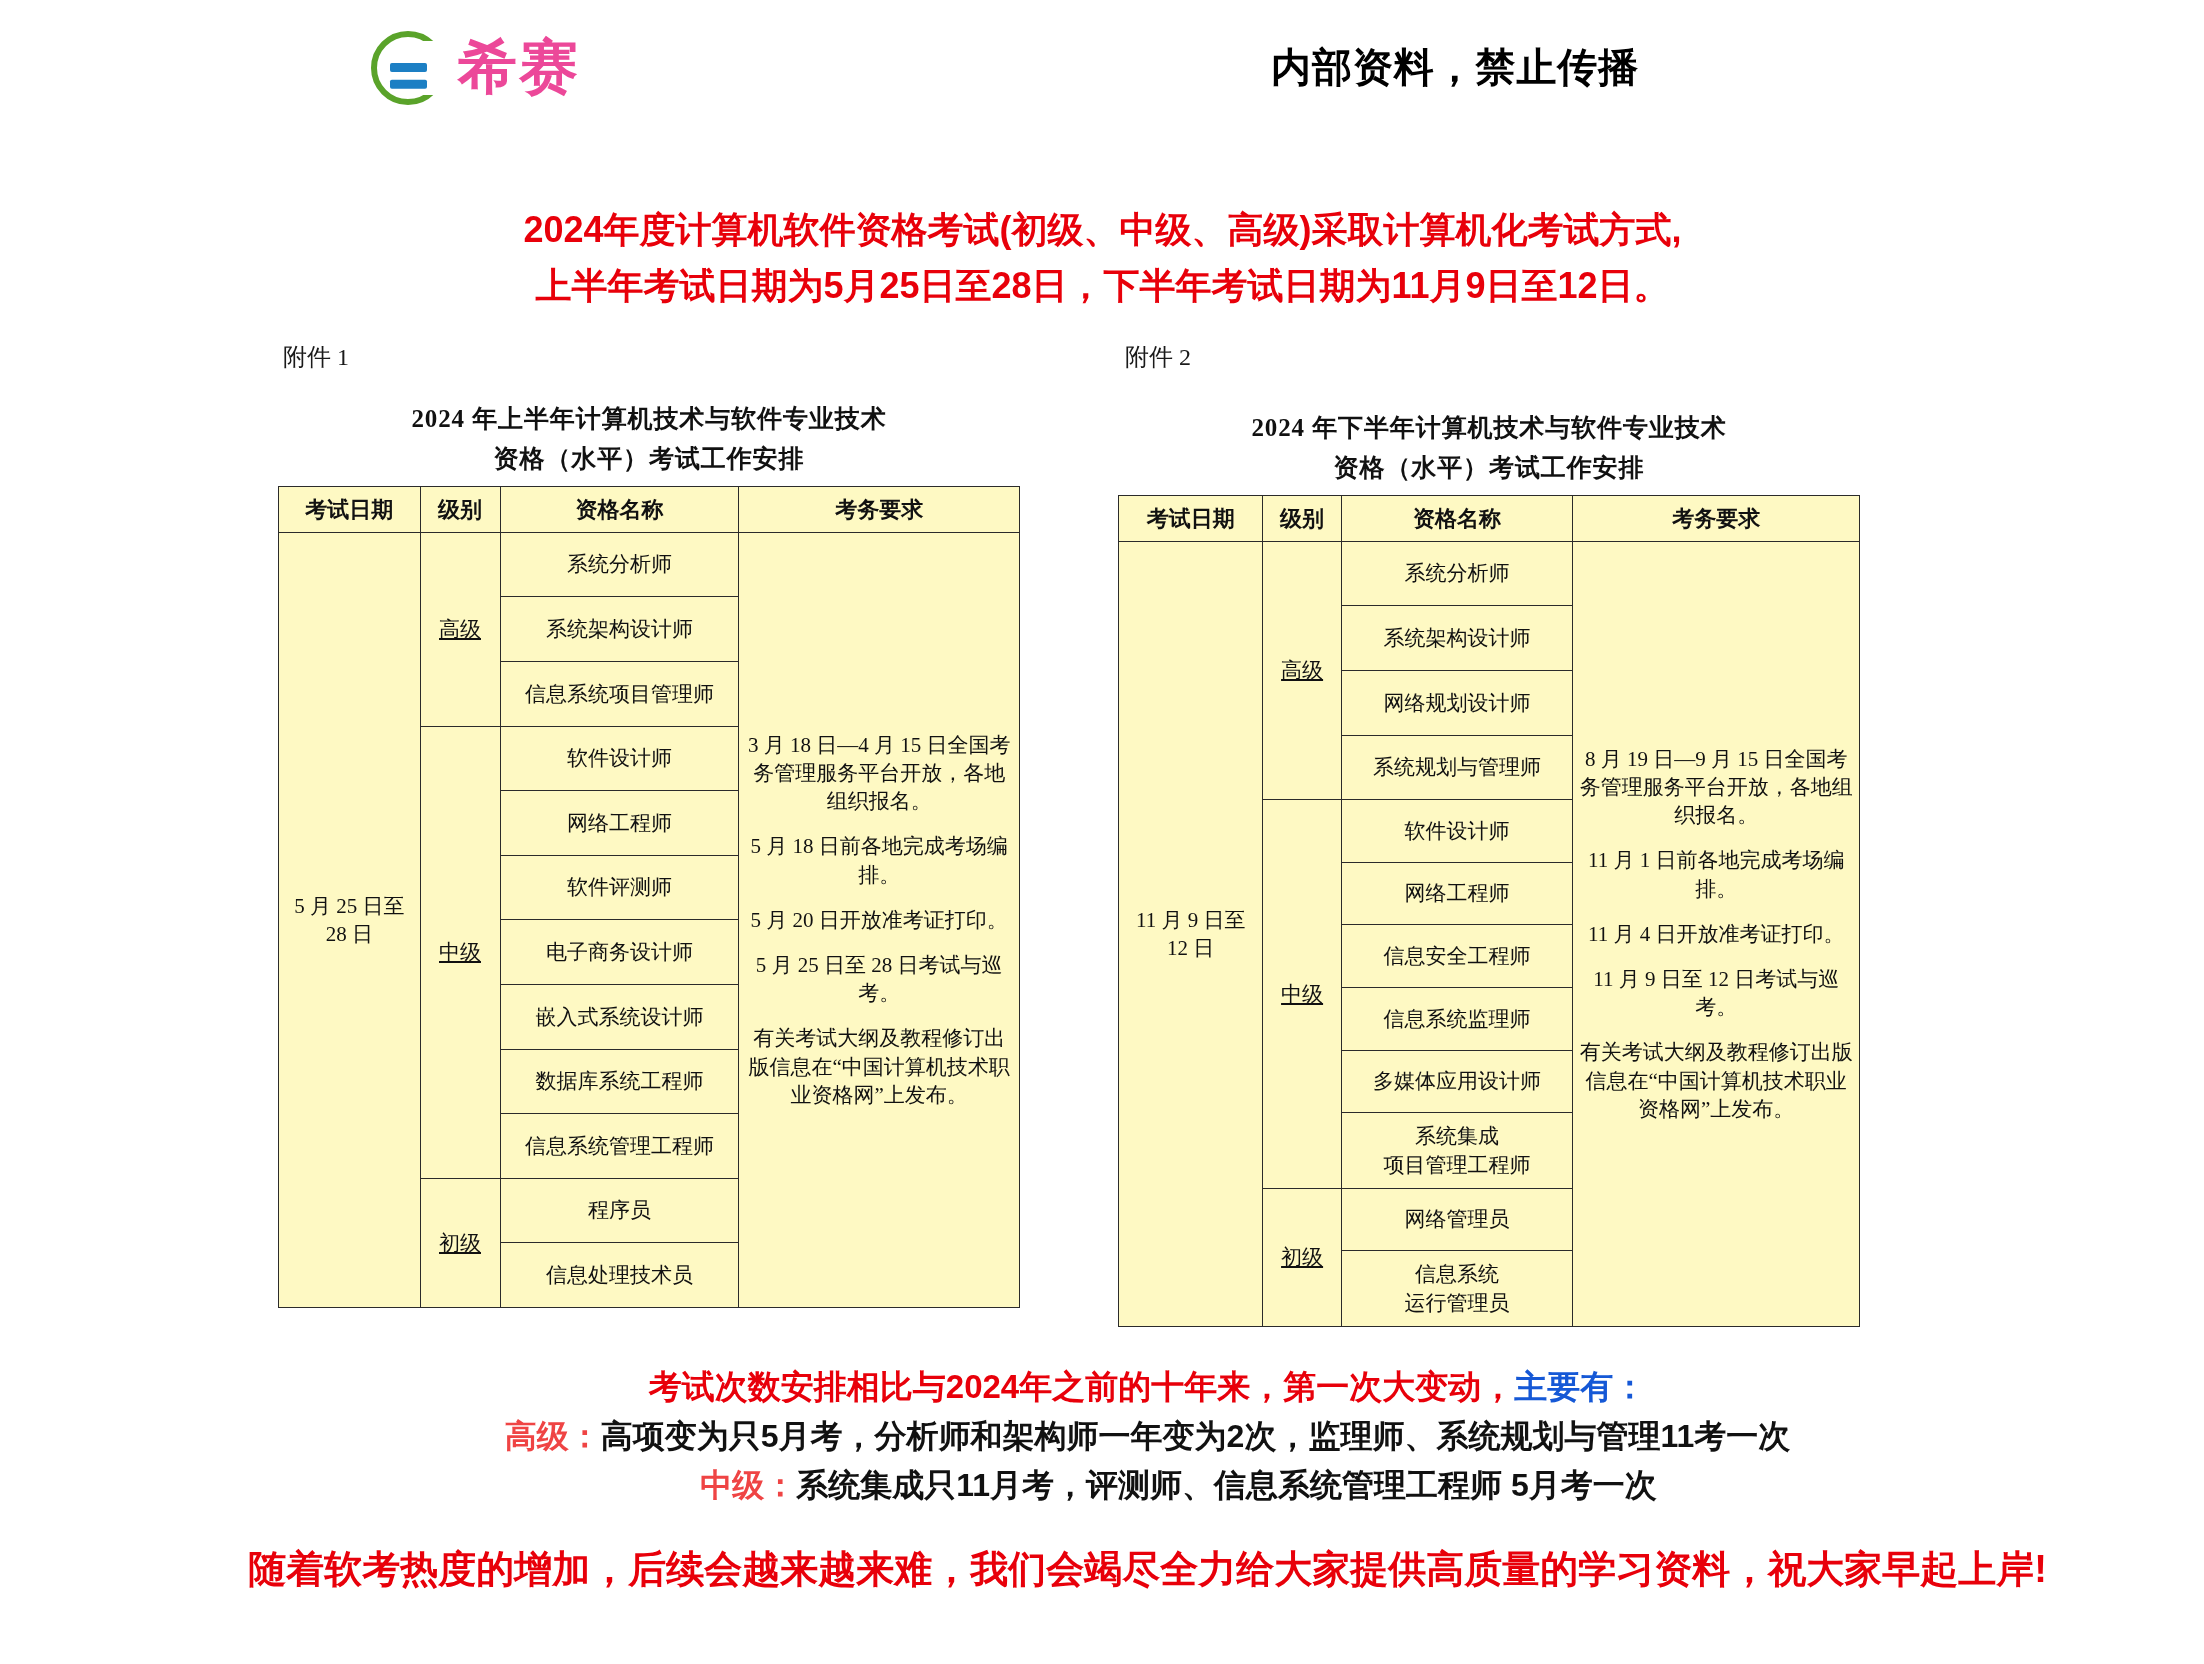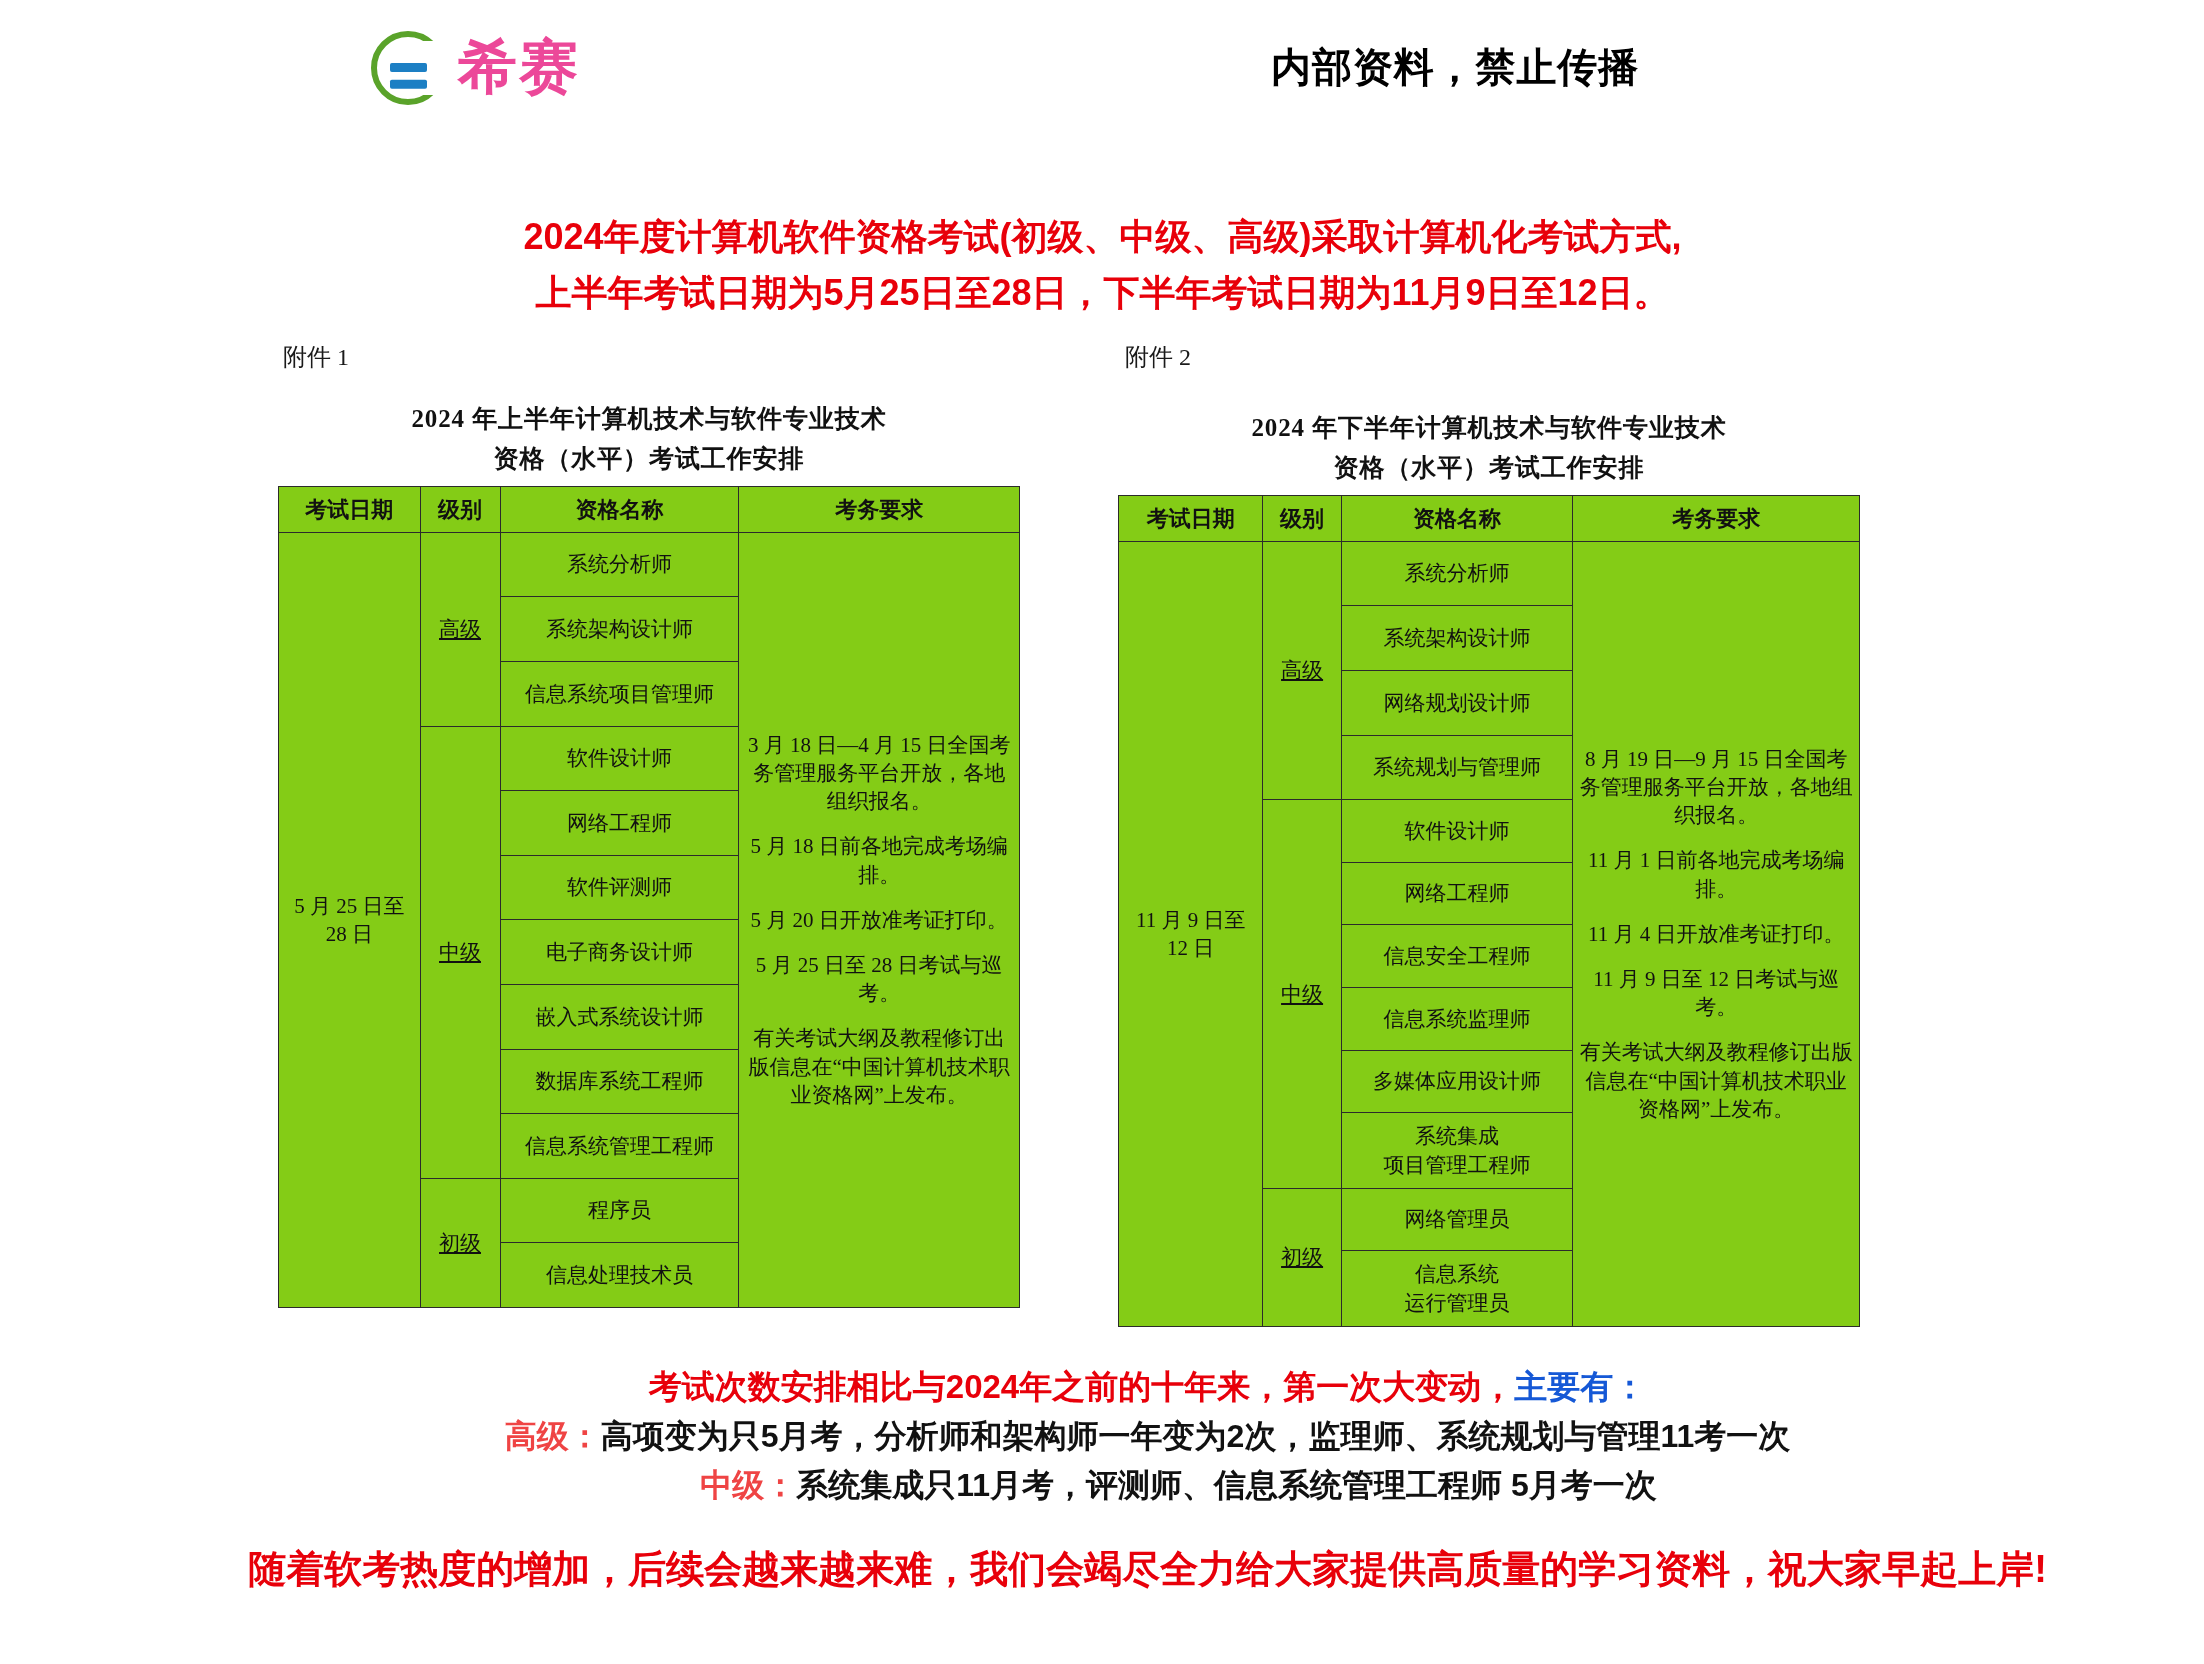--- a/index.html
+++ b/index.html
@@ -67,21 +67,21 @@
     top: 40px;
     font-size: 40px;
     font-weight: bold;
     color: #000000;
     letter-spacing: 0.9px;
   }
 
   
   .title-block {
     position: absolute;
-    top: 209px;
+    top: 202px;
     left: 0;
     width: 100%;
     text-align: center;
     color: #e8000a;
     font-weight: bold;
     font-size: 36px;
     line-height: 1.55;
     font-family: "Liberation Sans", sans-serif;
   }
 
@@ -109,21 +109,21 @@
     font-weight: bold;
     line-height: 1.6;
     letter-spacing: 0.9px;
   }
   .sheet-title .l2 { font-size: 25px; }
 
   table.exam {
     border-collapse: collapse;
     table-layout: fixed;
     margin-top: 7.4px;
-    background: #84cc16;
+    background: #fef9c3;
   }
   table.exam td, table.exam th {
     border: 1.5px solid #2b2b2b;
     font-weight: normal;
     font-size: 21px;
     text-align: center;
     vertical-align: middle;
     padding: 2.8px 3.7px;
     line-height: 1.35;
     font-family: "Liberation Serif", serif;

